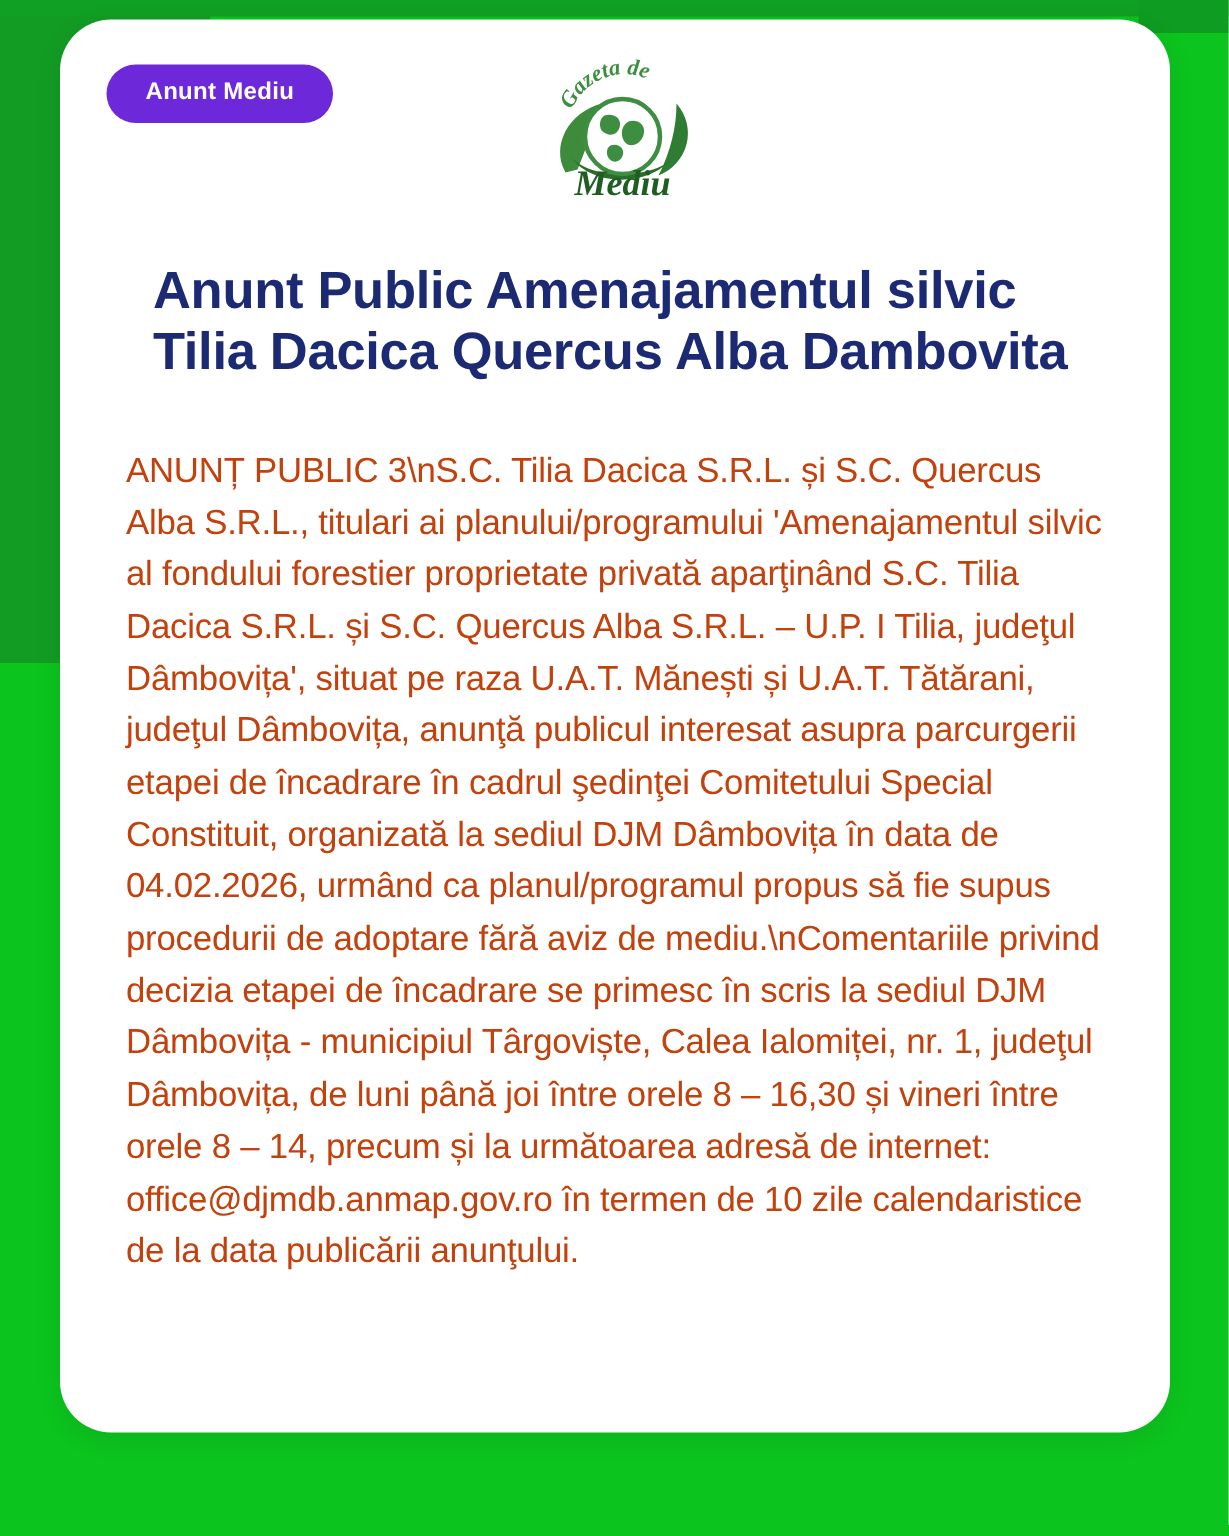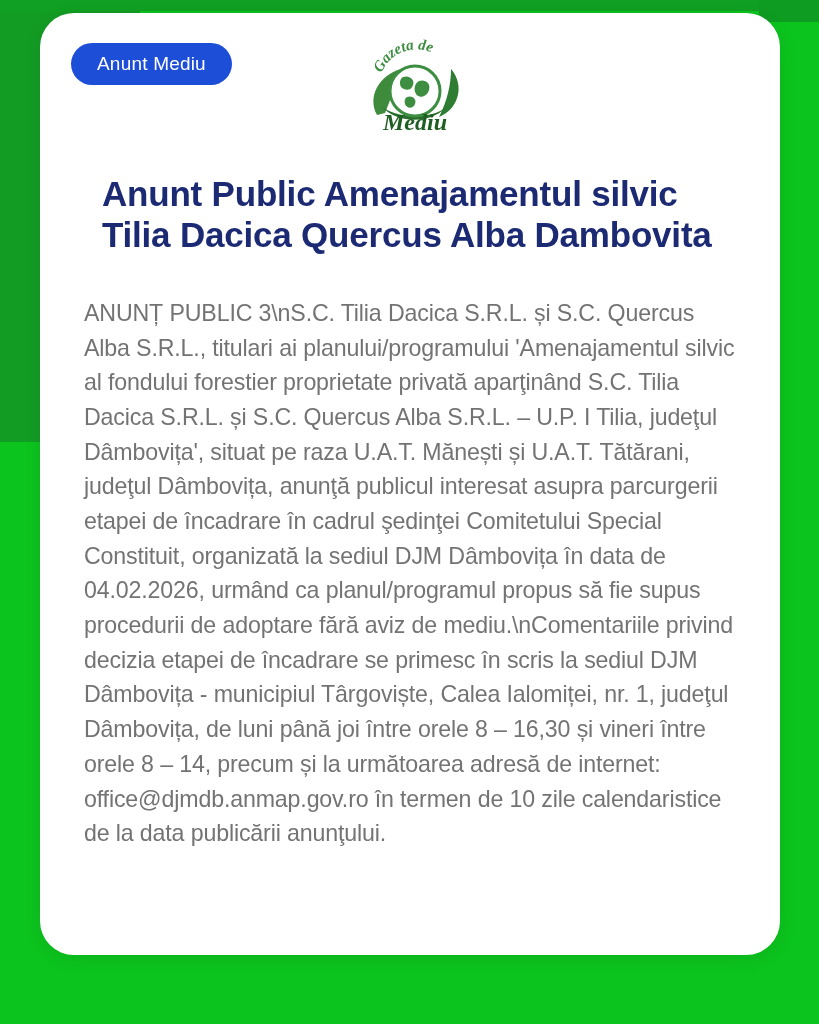--- a/index.html
+++ b/index.html
@@ -72,24 +72,24 @@
   
   .card-header {
     position: relative;
     height: 125px;
   }
 
   .badge {
     position: absolute;
     left: 31px;
     top: 30px;
-    background: #1d4ed8;
+    background: #6d28d9;
     color: #FFFFFF;
-    font-size: 19px;
-    font-weight: normal;
+    font-size: 16px;
+    font-weight: bold;
     letter-spacing: 0.2px;
     padding: 11px 26px 12px 26px;
     border-radius: 999px;
     line-height: 1;
     white-space: nowrap;
     border: none;
     font-family: "Liberation Sans", sans-serif;
     cursor: pointer;
   }
 
@@ -111,21 +111,21 @@
     font-weight: bold;
     line-height: 1.17;
     letter-spacing: -0.2px;
     font-family: "Liberation Sans", sans-serif;
   }
 
   
   .body-text {
     margin: 0;
     padding: 22px 41px 0 44px;
-    color: #737373;
+    color: #c2410c;
     font-size: 23.2px;
     line-height: 1.495;
     letter-spacing: -0.15px;
     font-family: "Liberation Sans", sans-serif;
     white-space: pre-wrap;
     word-break: normal;
   }
 </style>
 </head>
 <body>

